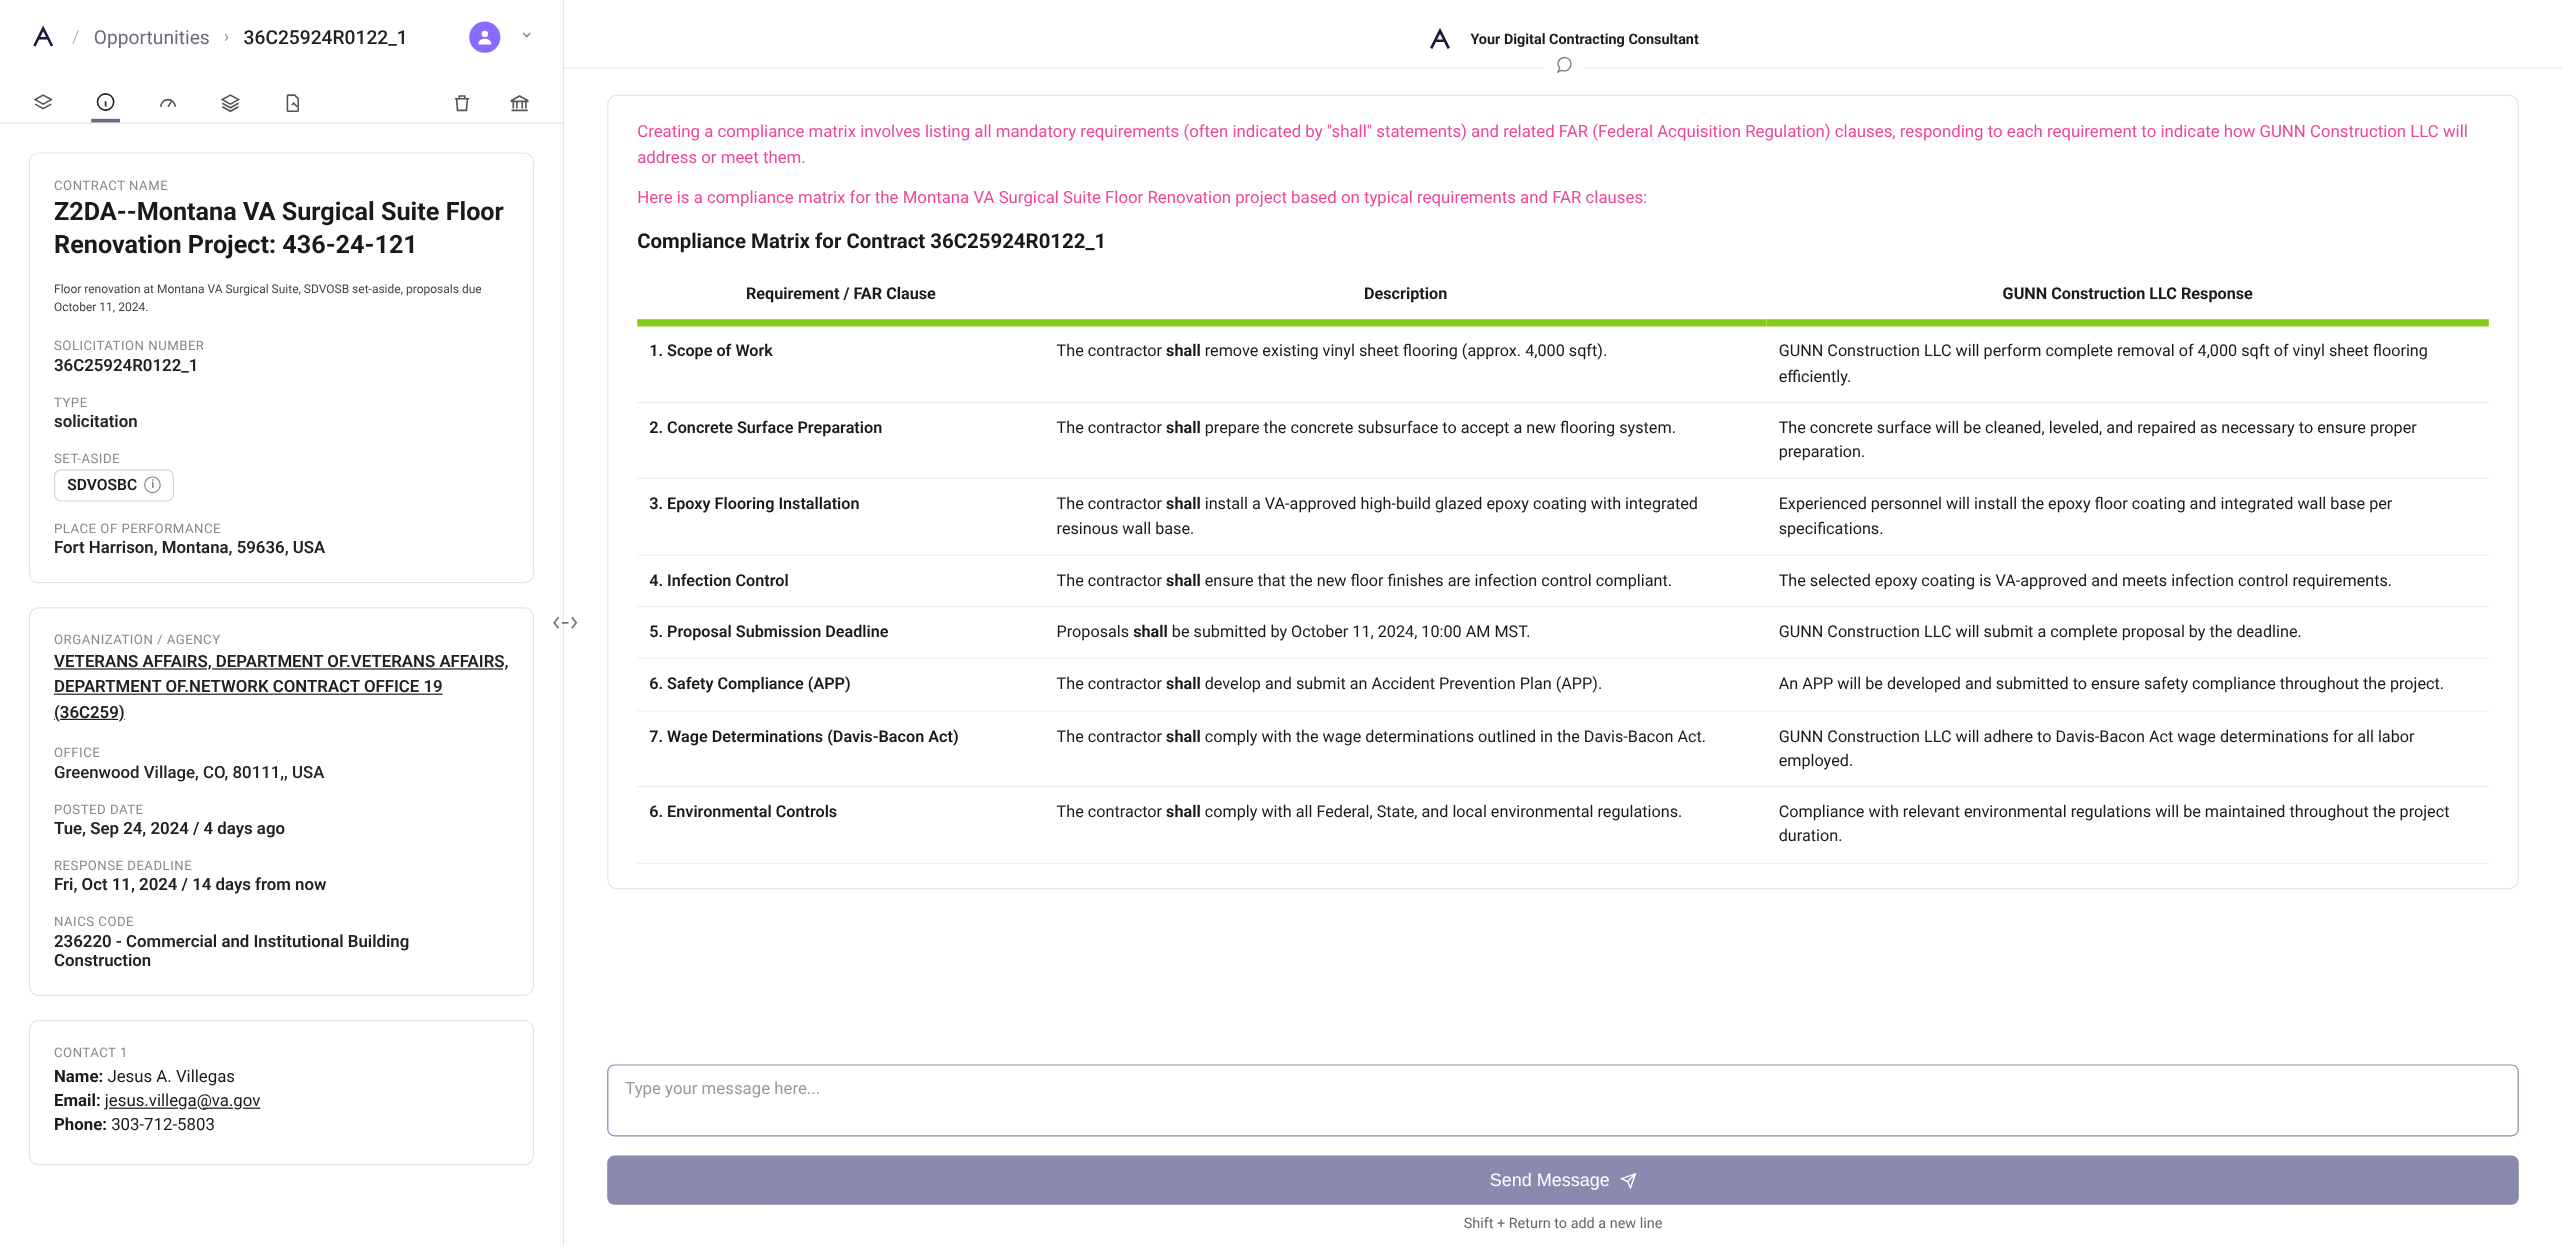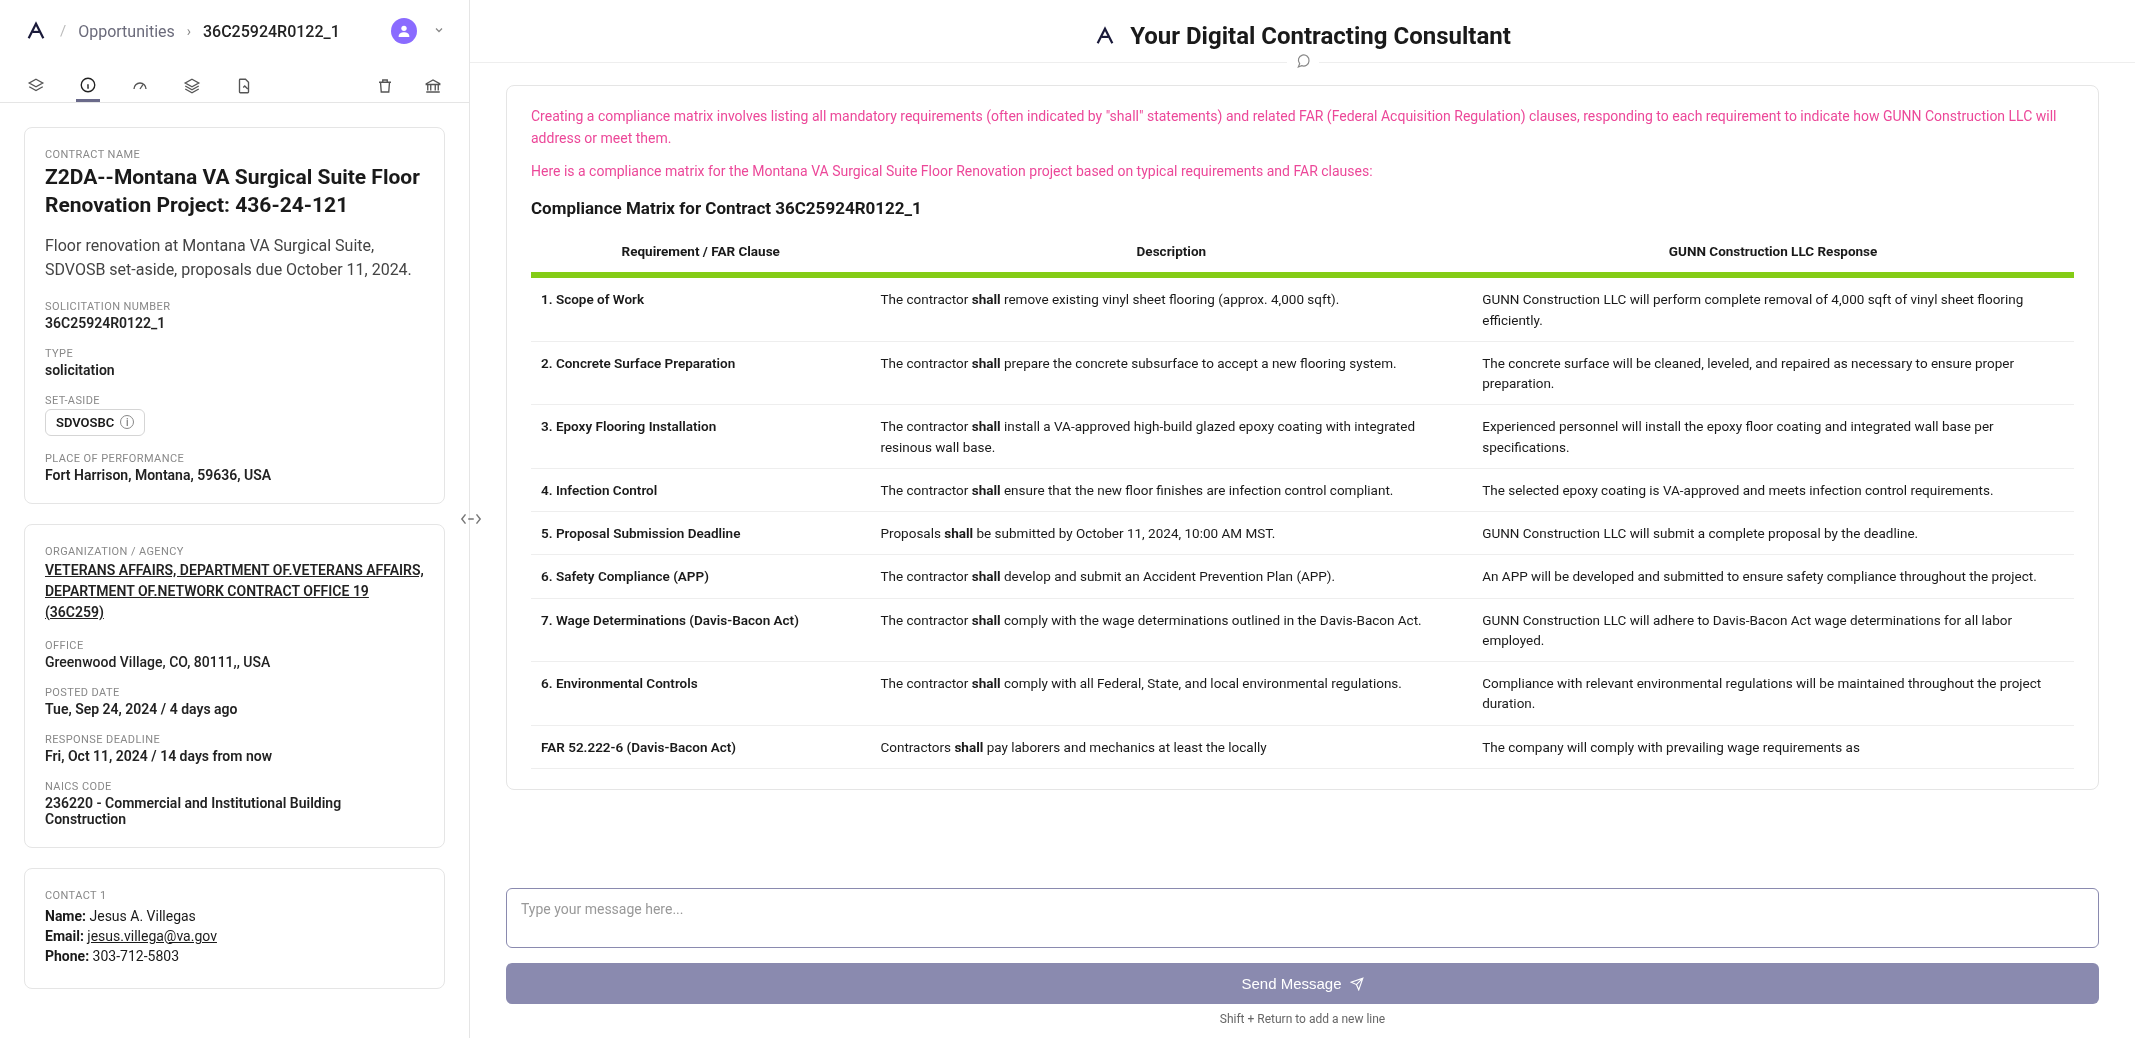--- a/index.html
+++ b/index.html
@@ -74,21 +74,21 @@
     color: #888;
     letter-spacing: 0.4px;
     margin-bottom: 2px;
   }
   .contract-name {
     font-size: 21px;
     font-weight: 700;
     line-height: 1.35;
     margin-bottom: 14px;
   }
-  .summary { color:#444; font-size:16px; line-height:1.5; margin-bottom:18px; }
+  .summary { color:#444; font-size:10px; line-height:1.5; margin-bottom:18px; }
   .field-group { margin-bottom: 16px; }
   .field-value { font-size: 14px; font-weight:600; color:#222; }
   .field-value.normal { font-weight:500; }
   .chip {
     display:inline-flex; align-items:center; gap:6px;
     border:1px solid #d5d5d5; border-radius:6px;
     padding:5px 10px; font-size:13px; font-weight:600;
   }
   .chip .info {
     width:14px; height:14px; border:1.5px solid #888; border-radius:50%;
@@ -106,21 +106,21 @@
 
   
   .right-panel { flex:1; display:flex; flex-direction:column; position:relative; }
   .right-header {
     display:flex; align-items:center; justify-content:center;
     gap:14px; padding:22px 0 12px 0;
     border-bottom:1px solid #eee;
     position:relative;
   }
   .right-header .logo { width:22px; height:22px; }
-  .right-title { font-size:24px; font-weight:700; }
+  .right-title { font-size:12px; font-weight:700; }
   .chat-icon-row {
     position:absolute; left:50%; transform:translateX(-50%);
     bottom:-10px;
     background:#fff; padding:0 8px;
     color:#888;
   }
 
   .chat-body {
     flex:1; overflow-y:auto;
     padding: 22px 36px 12px 36px;
@@ -388,25 +388,20 @@
               <tr>
                 <td>7. Wage Determinations (Davis-Bacon Act)</td>
                 <td>The contractor <span class="shall">shall</span> comply with the wage determinations outlined in the Davis-Bacon Act.</td>
                 <td>GUNN Construction LLC will adhere to Davis-Bacon Act wage determinations for all labor employed.</td>
               </tr>
               <tr>
                 <td>6. Environmental Controls</td>
                 <td>The contractor <span class="shall">shall</span> comply with all Federal, State, and local environmental regulations.</td>
                 <td>Compliance with relevant environmental regulations will be maintained throughout the project duration.</td>
               </tr>
-              <tr>
-                <td>FAR 52.222-6 (Davis-Bacon Act)</td>
-                <td>Contractors <span class="shall">shall</span> pay laborers and mechanics at least the locally</td>
-                <td>The company will comply with prevailing wage requirements as</td>
-              </tr>
             </tbody>
         </table>
       </div>
     </div>
 
     <div class="composer">
       <textarea placeholder="Type your message here..." style=""></textarea>
       <button class="send-btn">
         <span>Send Message</span>
         <svg width="14" height="14" viewBox="0 0 24 24" fill="none" stroke="currentColor" stroke-width="2">

